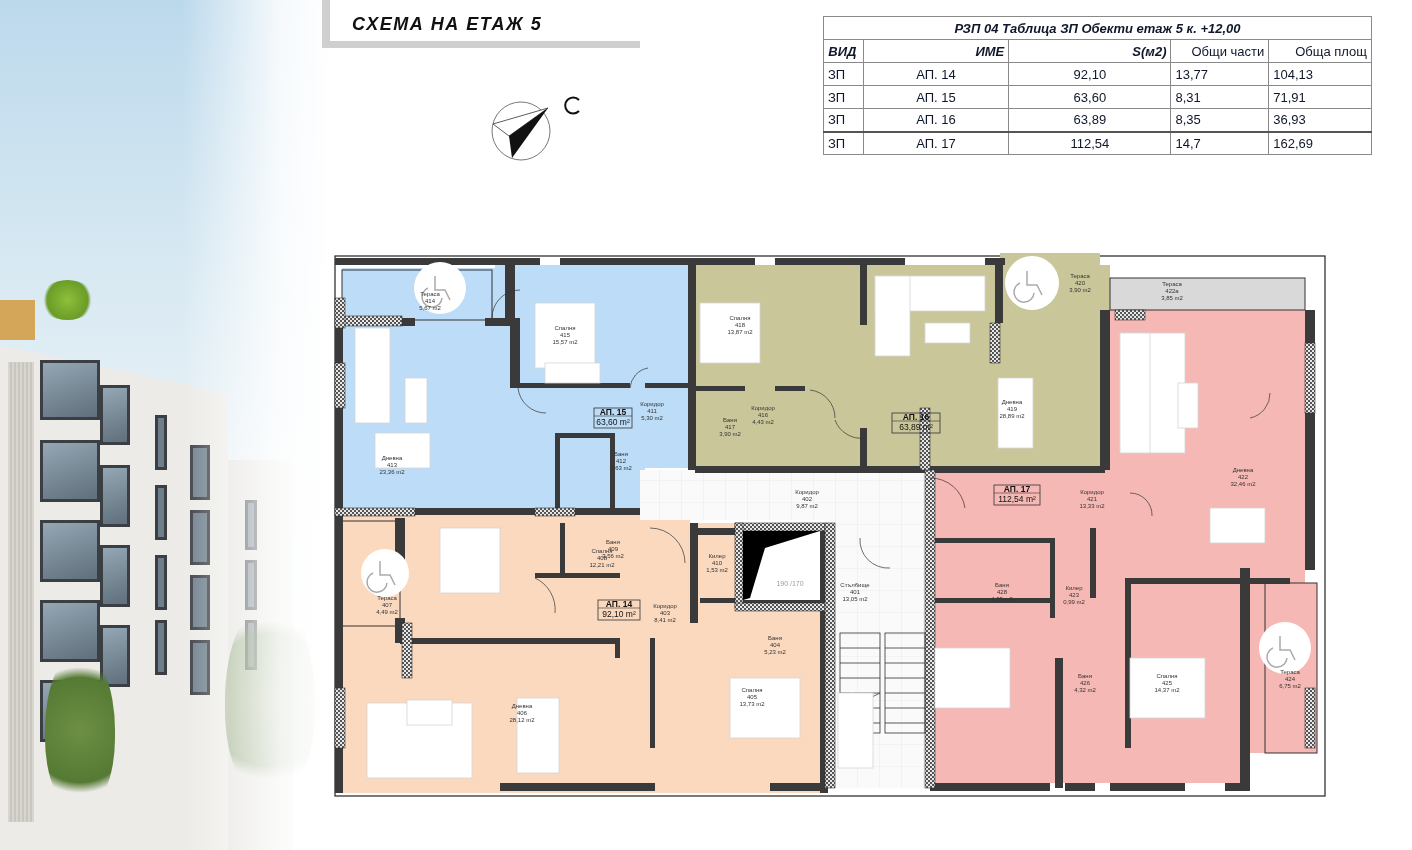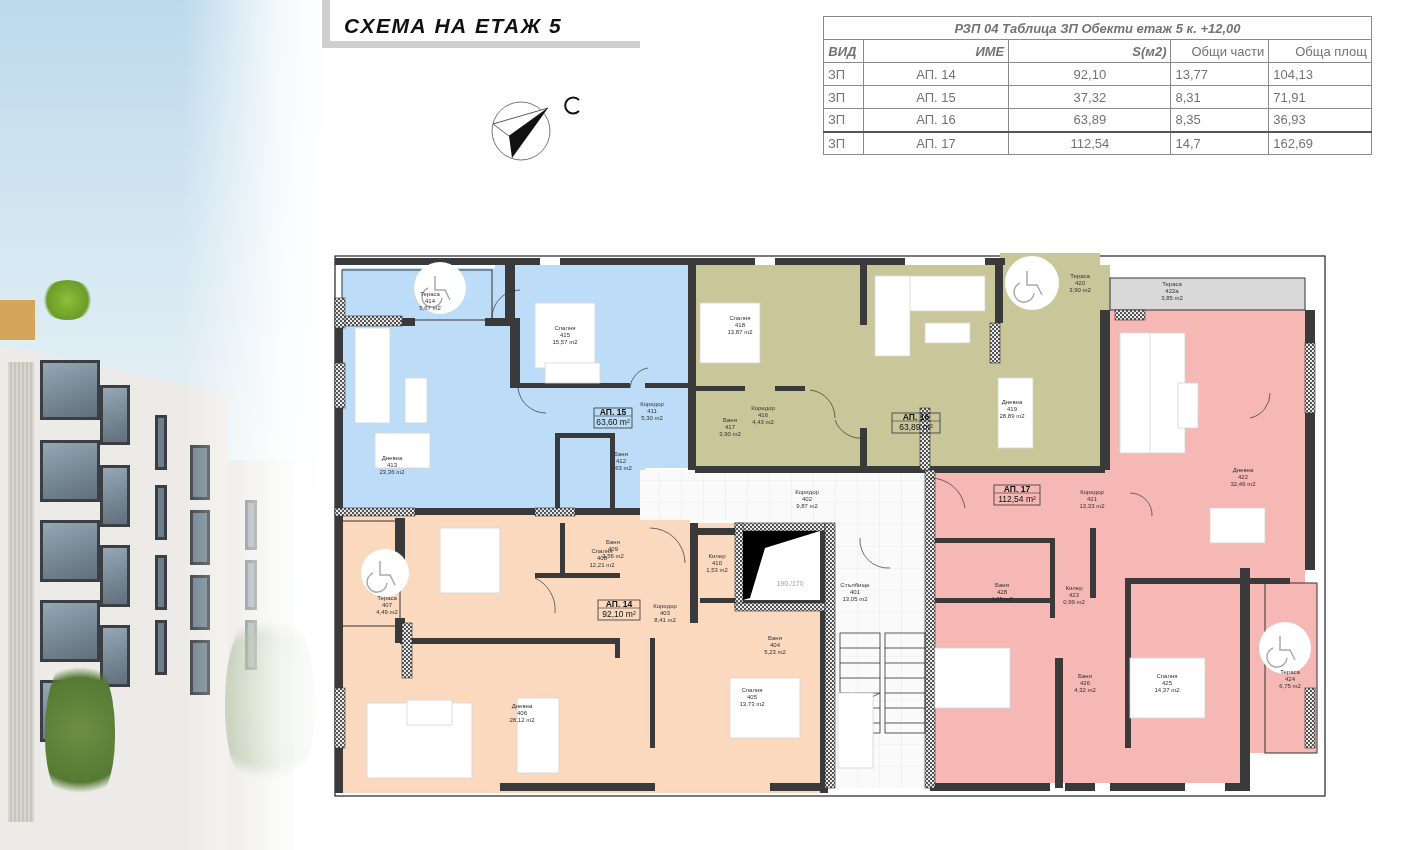--- a/index.html
+++ b/index.html
@@ -16,30 +16,30 @@
   .roof-plant { position: absolute; left: 40px; top: 280px; width: 55px; height: 40px; border-radius: 50%; background: radial-gradient(circle, #8fbf3a 0%, #6a9c28 60%, rgba(0,0,0,0) 70%); }
   .roof-box { position: absolute; left: 0; top: 300px; width: 35px; height: 40px; background: #d4a65a; }
   .window { position: absolute; background: #6e7f8c; border: 3px solid #3b3f44; }
   .window.glass { background: linear-gradient(160deg, #94a7b4, #5f6f7b); }
   .fins { position: absolute; background: repeating-linear-gradient(90deg, #d8d5cf 0 2px, #c9c6bf 2px 4px); }
   .tree { position: absolute; border-radius: 50% 50% 45% 45%; background: radial-gradient(circle, #6d8f45 0%, #557a33 60%, rgba(0,0,0,0) 72%); }
 
   
   .title-box { position: absolute; left: 322px; top: 0; width: 318px; height: 48px;
     border-left: 8px solid #cfcfcf; border-bottom: 7px solid #cfcfcf; background: #fff; }
-  .title-text { position: absolute; left: 344px; top: 14px; font-size: 21px; font-weight: bold; font-style: italic;
+  .title-text { position: absolute; left: 352px; top: 14px; font-size: 18px; font-weight: bold; font-style: italic;
     letter-spacing: 1.5px; color: #111; }
 
   
   .compass { position: absolute; left: 490px; top: 100px; width: 62px; height: 62px; }
   .north-arc { position: absolute; left: 562px; top: 94px; width: 22px; height: 22px; }
 
   
   .rzp-table { position: absolute; left: 823px; top: 16px; width: 549px; border-collapse: collapse; font-size: 13px; }
-  .rzp-table td, .rzp-table th { border: 1px solid #8a8a8a; height: 23px; padding: 0 4px; font-weight: normal; color: #737373; }
+  .rzp-table td, .rzp-table th { border: 1px solid #8a8a8a; height: 23px; padding: 0 4px; font-weight: normal; color: #0f172a; }
   .rzp-table .caption-cell { text-align: center; font-weight: bold; font-style: italic; font-size: 13px; height: 23px; }
   .rzp-table th { font-weight: bold; font-style: italic; text-align: right; }
   .rzp-table th.left { text-align: center; padding-left: 2px; }
   .rzp-table th.plain { font-weight: normal; font-style: normal; }
   .rzp-table td.c { text-align: center; }
   .rzp-table td.l { text-align: left; }
   .rzp-table tr.top-rule td { border-top: 2px solid #555; }
 
   
   .plan { position: absolute; left: 330px; top: 238px; width: 1000px; height: 570px; }
@@ -110,21 +110,21 @@
   <tr>
     <td class="l">ЗП</td>
     <td class="c">АП. 14</td>
     <td class="c">92,10</td>
     <td class="l">13,77</td>
     <td class="l">104,13</td>
   </tr>
   <tr>
     <td class="l">ЗП</td>
     <td class="c">АП. 15</td>
-    <td class="c">37,32</td>
+    <td class="c">63,60</td>
     <td class="l">8,31</td>
     <td class="l">71,91</td>
   </tr>
   <tr>
     <td class="l">ЗП</td>
     <td class="c">АП. 16</td>
     <td class="c">63,89</td>
     <td class="l">8,35</td>
     <td class="l">36,93</td>
   </tr>

